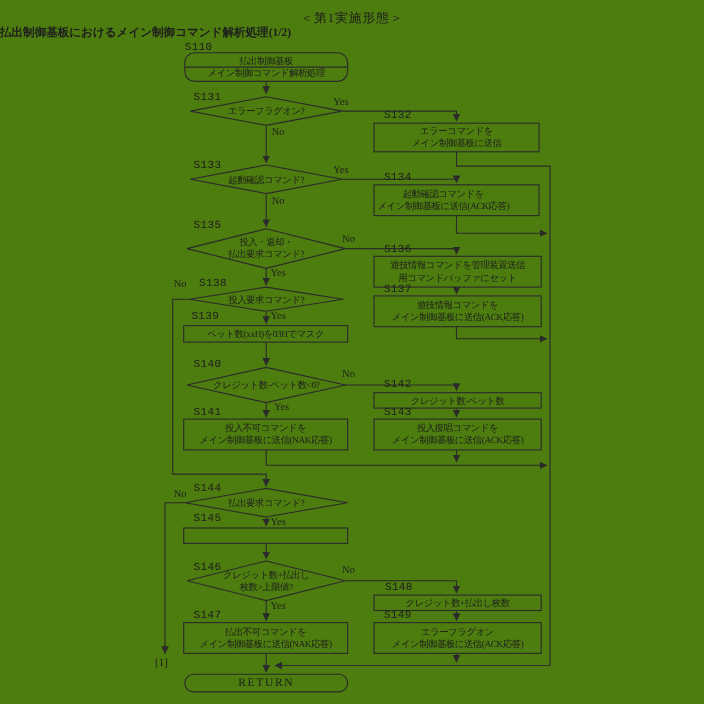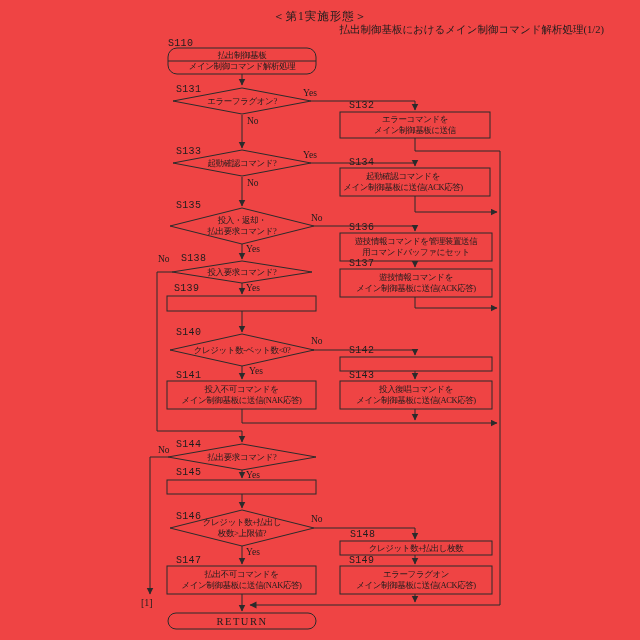--- a/index.html
+++ b/index.html
@@ -1,21 +1,21 @@
 <!DOCTYPE html>
 <html><head>
 <meta charset="utf-8">
 <style>
   html,body{margin:0;padding:0;background:#e8e8e8;}
-  .page{position:relative;width:640px;height:640px;background:#ef4444;overflow:hidden;
+  .page{position:relative;width:640px;height:640px;background:#4d7c0f;overflow:hidden;
         font-family:"Liberation Serif","DejaVu Serif",serif;}
   svg.wire{position:absolute;left:0;top:0;}
   .txt{position:absolute;color:#1d1d1d;white-space:nowrap;}
   .title{font-size:11.5px;text-align:center;letter-spacing:1px;}
-  .subtitle{font-size:10.5px;text-align:right;}
+  .subtitle{font-size:10.5px;text-align:left;font-weight:bold;}
   .lbl{font-size:10px;letter-spacing:0.3px;font-family:Liberation Mono, monospace;}
   .bx{display:flex;flex-direction:column;justify-content:center;align-items:center;
       text-align:left;font-size:8.5px;line-height:11px;letter-spacing:-0.4px;white-space:nowrap;border-radius:10px;}
   .yn{font-size:9.5px;}
   .ret{display:flex;align-items:center;justify-content:center;font-size:10.5px;letter-spacing:1.5px;}
   .off{font-size:10px;}
 </style>
 </head>
 <body>
 
@@ -137,24 +137,26 @@
     <span>メイン制御基板に送信(ACK応答)</span>
   </div>
   <div class="txt bx" style="left:340px;top:233px;width:152px;height:28px">
     <span>遊技情報コマンドを管理装置送信</span>
     <span>用コマンドバッファにセット</span>
   </div>
   <div class="txt bx" style="left:340px;top:269px;width:152px;height:28px">
     <span>遊技情報コマンドを</span>
     <span>メイン制御基板に送信(ACK応答)</span>
   </div>
+  <div class="txt bx" style="left:167px;top:296px;width:149px;height:15px">ベット数(xxH)を03Hでマスク</div>
   <div class="txt bx" style="left:167px;top:381px;width:149px;height:28px">
     <span>投入不可コマンドを</span>
     <span>メイン制御基板に送信(NAK応答)</span>
   </div>
+  <div class="txt bx" style="left:340px;top:357px;width:152px;height:14px">クレジット数-ベット数</div>
   <div class="txt bx" style="left:340px;top:381px;width:152px;height:28px">
     <span>投入復唱コマンドを</span>
     <span>メイン制御基板に送信(ACK応答)</span>
   </div>
   <div class="txt bx" style="left:167px;top:566px;width:149px;height:28px">
     <span>払出不可コマンドを</span>
     <span>メイン制御基板に送信(NAK応答)</span>
   </div>
   <div class="txt bx" style="left:340px;top:541px;width:152px;height:14px">クレジット数+払出し枚数</div>
   <div class="txt bx" style="left:340px;top:566px;width:152px;height:28px">

